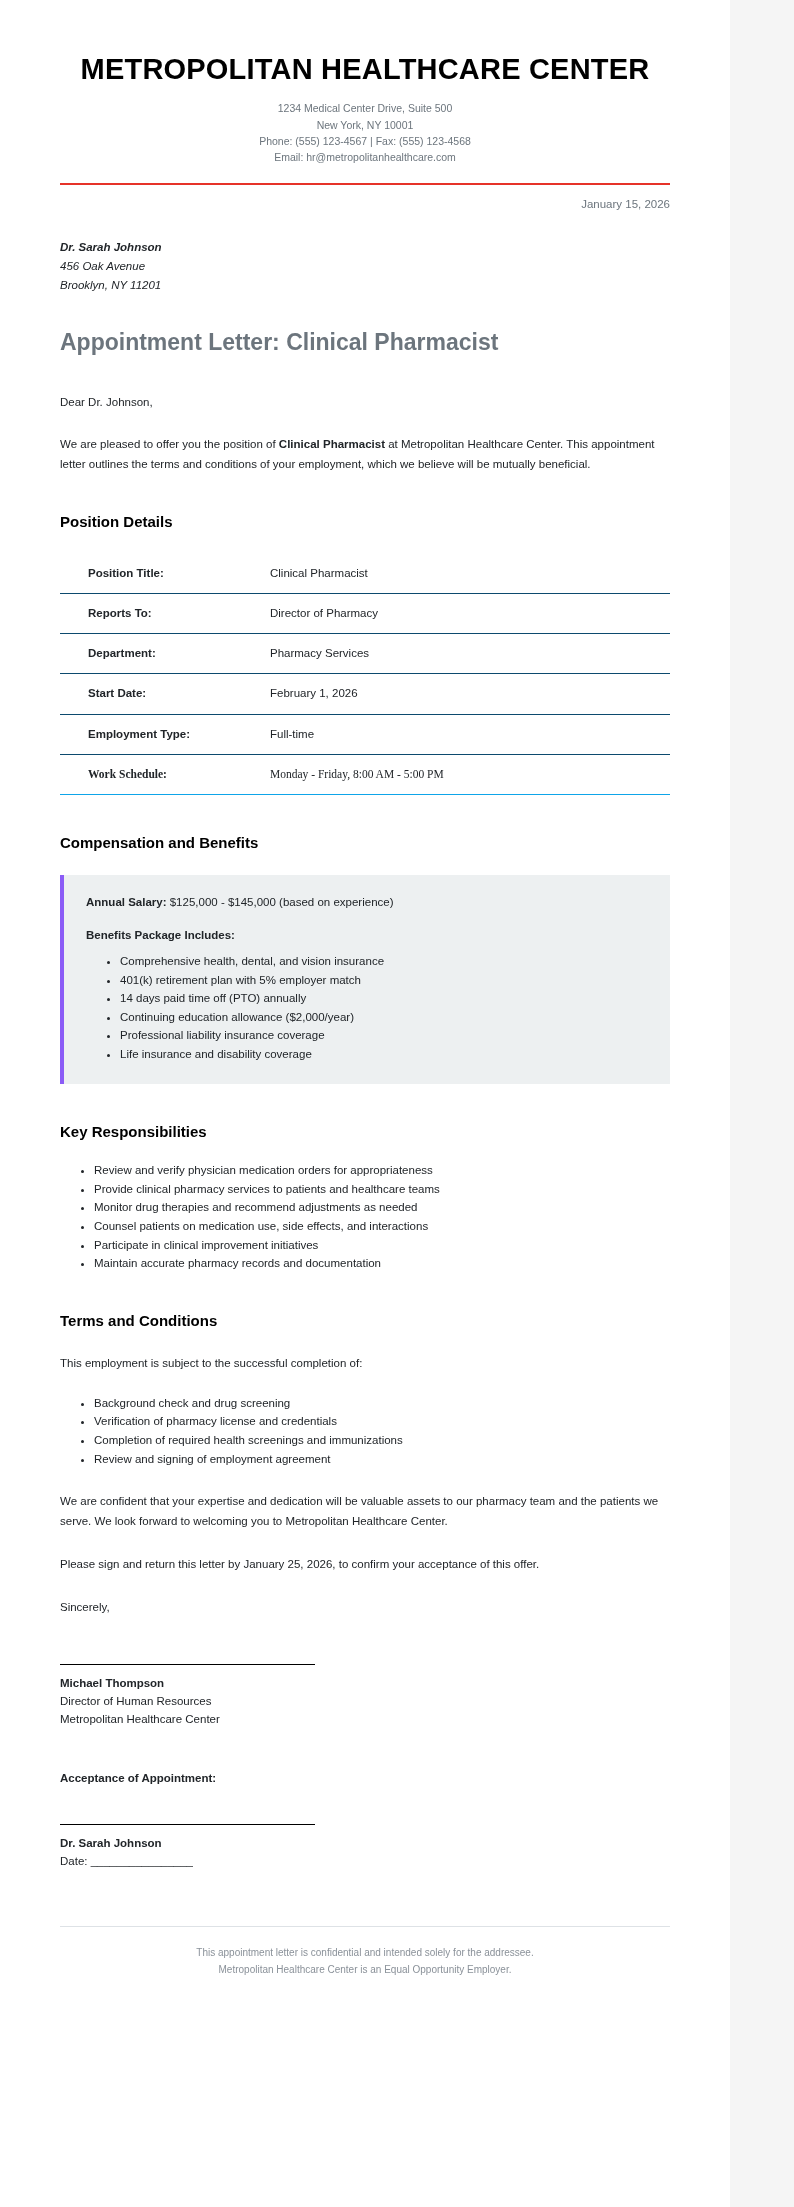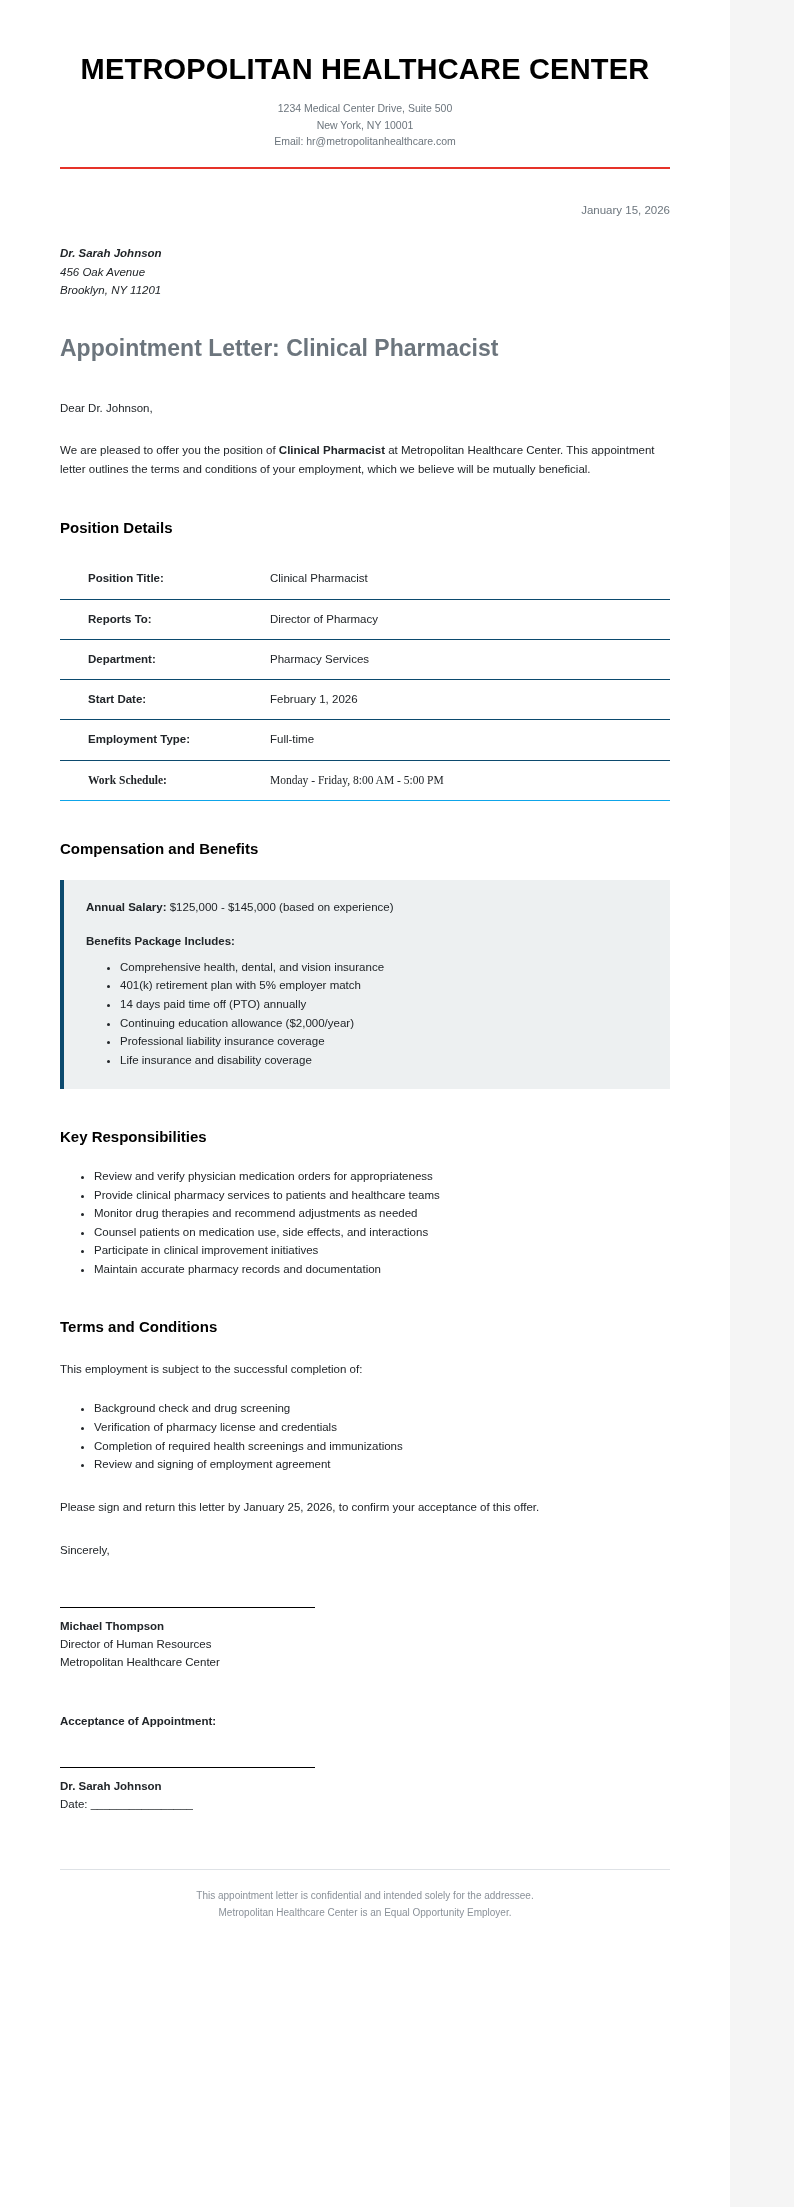--- a/index.html
+++ b/index.html
@@ -38,21 +38,21 @@
     border: 0;
     border-top: 2.5px solid #e63329;
     margin: 18px 0 0 0;
   }
 
   
   .date-line {
     text-align: right;
     font-size: 11.5px;
     color: #6c757d;
-    margin-top: 35px;
+    margin-top: 13px;
   }
   .recipient {
     margin-top: 28px;
     font-size: 11.5px;
     color: #212529;
     line-height: 1.62;
   }
   .recipient .r-name { font-weight: bold; }
 
   
@@ -103,21 +103,21 @@
     width: 210px;
     font-weight: bold;
     padding-left: 28px;
   }
   table.details td.v { color: #212529; }
 
   
   .highlight-box {
     margin-top: 22px;
     background: #edf0f1;
-    border-left: 4px solid #0c4a6e;
+    border-left: 4px solid #8b5cf6;
     padding: 18px 22px 20px 22px;
   }
   .highlight-box .salary {
     font-size: 11.5px;
     line-height: 1.6;
     margin: 0;
   }
   .highlight-box .salary b { font-weight: bold; }
   .highlight-box .benefits-label {
     font-size: 11.5px;
@@ -185,20 +185,21 @@
 </head>
 <body>
 
 <div class="page">
 
   <header class="letterhead">
     <h1 class="org-name">METROPOLITAN HEALTHCARE CENTER</h1>
     <div class="org-contact">
       <div>1234 Medical Center Drive, Suite 500</div>
       <div>New York, NY 10001</div>
+      <div>Phone: (555) 123-4567 | Fax: (555) 123-4568</div>
       <div>Email: hr@metropolitanhealthcare.com</div>
     </div>
     <hr class="rule-red">
   </header>
 
   <div class="date-line">January 15, 2026</div>
 
   <address class="recipient">
     <div class="r-name">Dr. Sarah Johnson</div>
     <div>456 Oak Avenue</div>
@@ -267,20 +268,21 @@
 
   <h2 class="section-heading">Terms and Conditions</h2>
   <p class="para">This employment is subject to the successful completion of:</p>
   <ul class="body-list">
     <li>Background check and drug screening</li>
     <li>Verification of pharmacy license and credentials</li>
     <li>Completion of required health screenings and immunizations</li>
     <li>Review and signing of employment agreement</li>
   </ul>
 
+  <p class="para">We are confident that your expertise and dedication will be valuable assets to our pharmacy team and the patients we serve. We look forward to welcoming you to Metropolitan Healthcare Center.</p>
   <p class="para">Please sign and return this letter by January 25, 2026, to confirm your acceptance of this offer.</p>
   <p class="para">Sincerely,</p>
 
   <div class="sig-block">
     <div class="sig-line"></div>
     <div class="sig-name">Michael Thompson</div>
     <div class="sig-meta">Director of Human Resources</div>
     <div class="sig-meta">Metropolitan Healthcare Center</div>
   </div>
 

